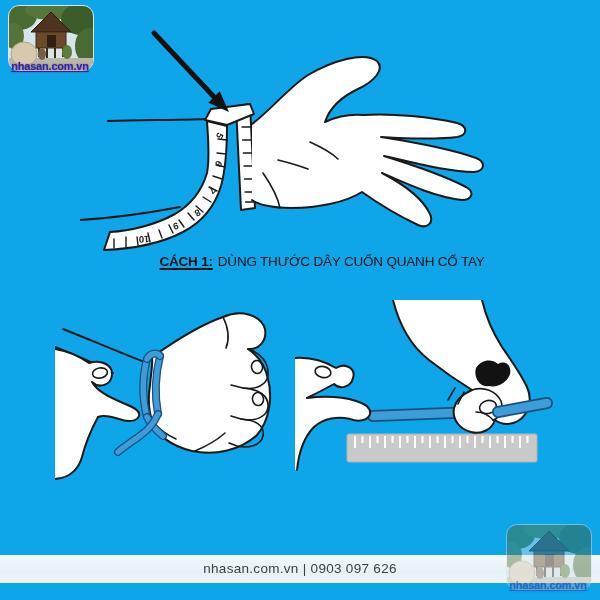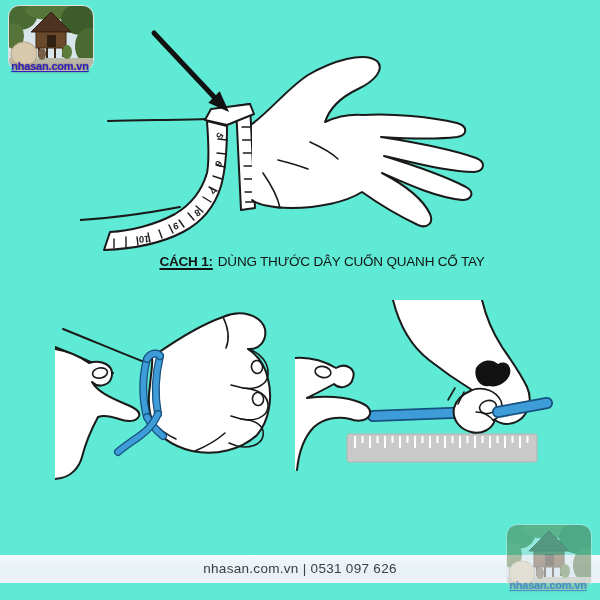--- a/index.html
+++ b/index.html
@@ -1,16 +1,16 @@
 <!DOCTYPE html>
 <html><head>
 <meta charset="utf-8">
 <style>
   html,body{margin:0;padding:0;background:#fff;}
-  #stage{position:relative;width:600px;height:600px;background:#5eead4;overflow:hidden;
+  #stage{position:relative;width:600px;height:600px;background:#0ea5e9;overflow:hidden;
          font-family:"Liberation Sans",sans-serif;}
   .abs{position:absolute;}
   
   .logo{position:absolute;width:84px;}
   .logo-photo{display:block;width:84px;height:64px;border-radius:11px;border:1px solid #e2e2e2;}
   .logo-text{position:absolute;left:-4px;right:-4px;top:55px;text-align:center;
              font-size:11px;font-weight:bold;color:#2525be;text-decoration:underline;
              text-shadow:0 0 2px rgba(130,50,40,.75);letter-spacing:-0.2px;}
   .watermark{opacity:.45;}
   
@@ -199,21 +199,21 @@
     </g>
 
     <g>
       <path class="strUnder" stroke-width="12" d="M203,112 L252,103"></path>
       <path class="strBlue" stroke-width="8.5" d="M203,112 L252,103"></path>
     </g>
   </svg>
 
 
   <div class="footer-band"></div>
-  <div class="footer-text">nhasan.com.vn | 0531 097 626</div>
+  <div class="footer-text">nhasan.com.vn | 0903 097 626</div>
 
   <div class="logo watermark" style="left:506px;top:524px;">
     <svg class="logo-photo" viewBox="0 0 84 64">
       <rect x="0" y="0" width="84" height="64" fill="#d7e4ea"></rect>
       <ellipse cx="10" cy="10" rx="18" ry="14" fill="#4a6a33"></ellipse>
       <ellipse cx="42" cy="4" rx="26" ry="10" fill="#557539"></ellipse>
       <ellipse cx="72" cy="13" rx="20" ry="16" fill="#3c5c2b"></ellipse>
       <ellipse cx="80" cy="40" rx="14" ry="18" fill="#4a6a33"></ellipse>
       <ellipse cx="5" cy="30" rx="10" ry="13" fill="#567439"></ellipse>
       <rect x="0" y="52" width="84" height="12" fill="#b9b8a6"></rect>

